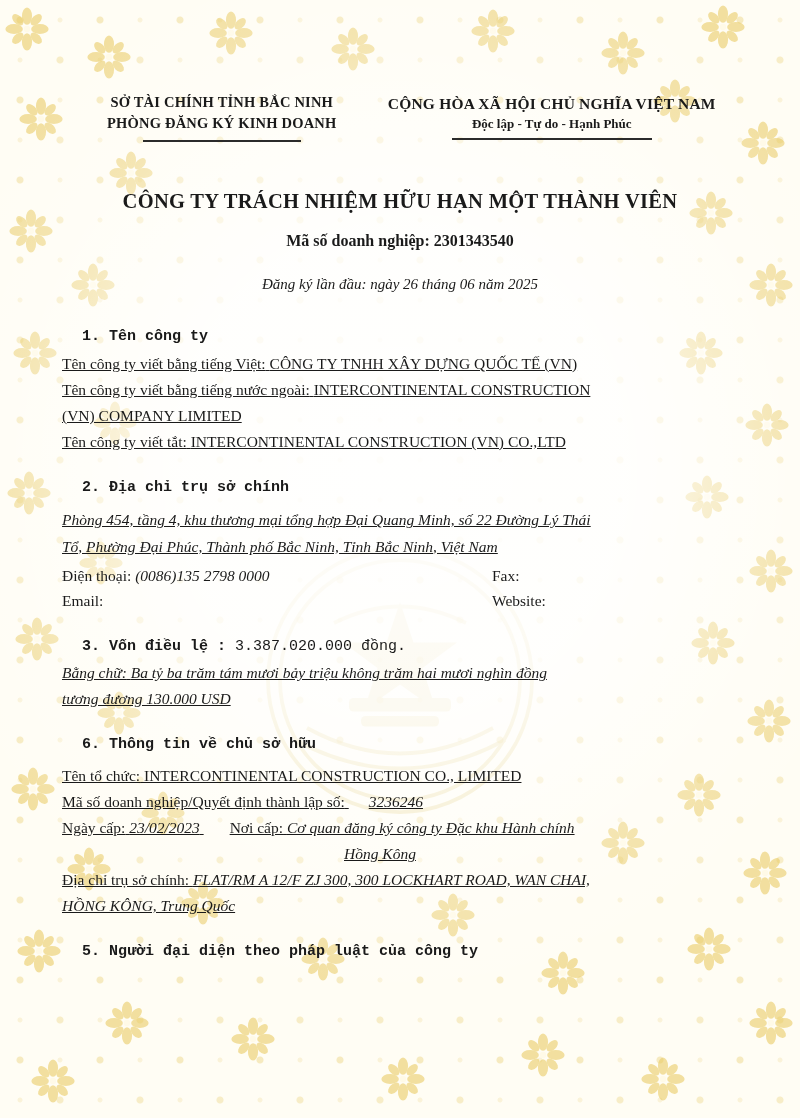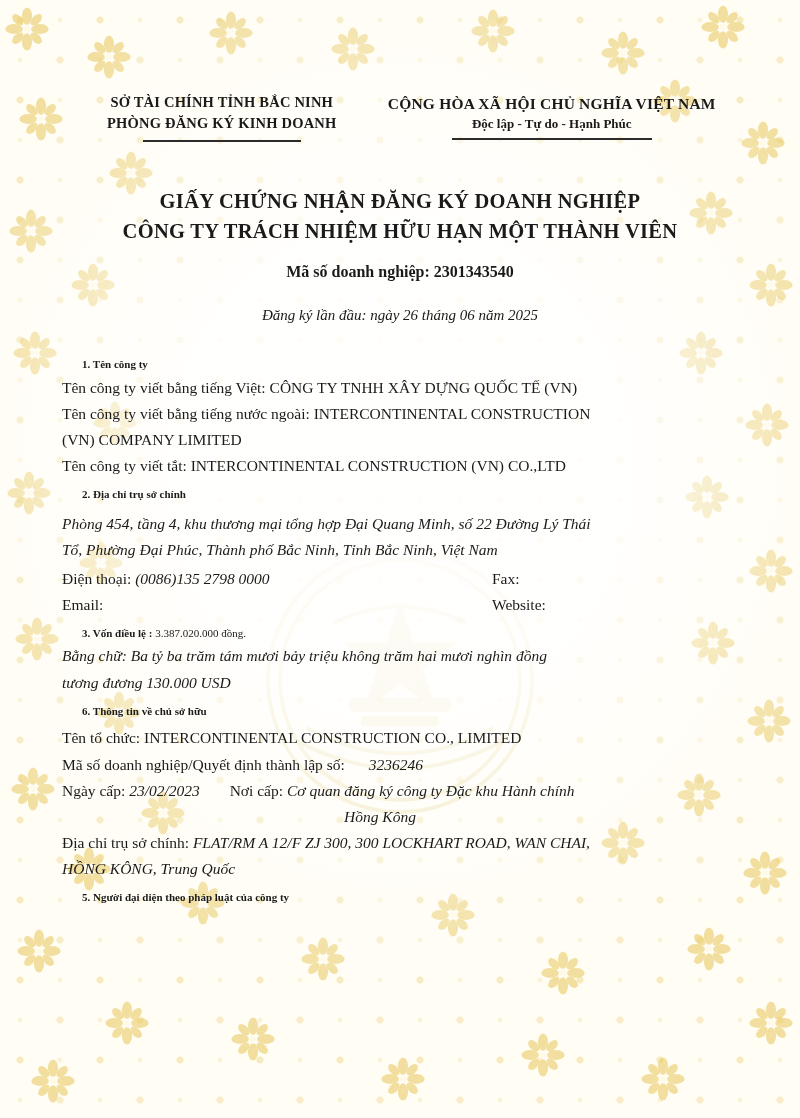--- a/index.html
+++ b/index.html
@@ -127,25 +127,26 @@
     margin-top: 26px;
   }
 
   .body {
     margin-top: 32px;
     font-size: 15.5px;
     line-height: 1.62;
   }
   .sec-head {
     font-weight: bold;
-    font-size: 11px;
+    font-size: 15px;
     padding-left: 20px;
-    margin-top: 8px;
-  }
-  .ln { margin-top: 1px; }
+    margin-top: 22px;
+    font-family: Liberation Mono, monospace;
+  }
+  .ln { margin-top: 1px; text-decoration: underline; }
   .ital { font-style: italic; }
   .row-split {
     display: flex;
   }
   .row-split > .c1 { width: 430px; }
   .row-split > .c2 { flex: 1; }
 
   .inline-label { }
   .inline-val { font-style: italic; }
 
@@ -440,21 +441,20 @@
       <div class="rule left"></div>
     </div>
     <div class="head-col right">
       <div class="head-line2">CỘNG HÒA XÃ HỘI CHỦ NGHĨA VIỆT NAM</div>
       <div class="head-sub">Độc lập - Tự do - Hạnh Phúc</div>
       <div class="rule right"></div>
     </div>
   </div>
 
   <div class="title-block">
-    <div class="title-main">GIẤY CHỨNG NHẬN ĐĂNG KÝ DOANH NGHIỆP</div>
     <div class="title-main">CÔNG TY TRÁCH NHIỆM HỮU HẠN MỘT THÀNH VIÊN</div>
     <div class="title-code">Mã số doanh nghiệp: 2301343540</div>
     <div class="title-date">Đăng ký lần đầu: ngày 26 tháng 06 năm 2025</div>
   </div>
 
   <div class="body">
 
     <div class="sec-head">1. Tên công ty</div>
     <div class="ln">
       <span class="inline-label">Tên công ty viết bằng tiếng Việt:</span>

